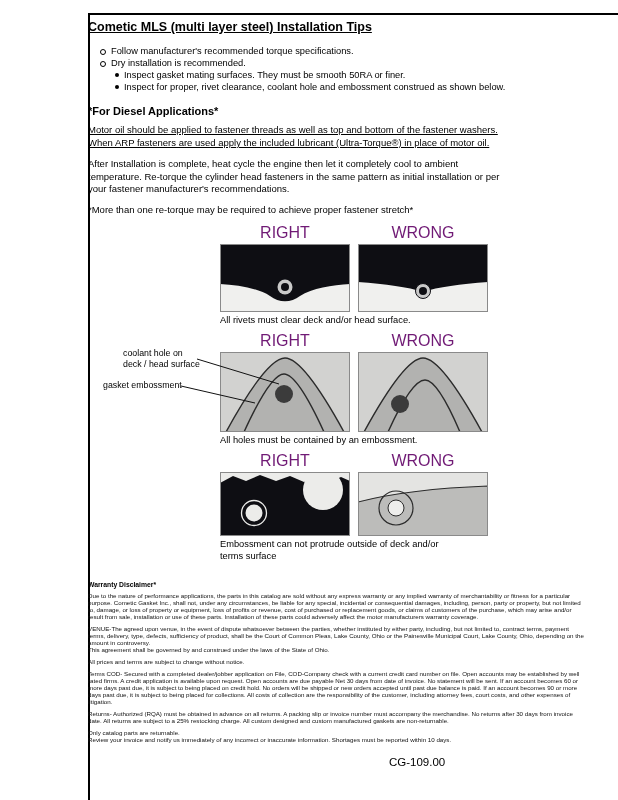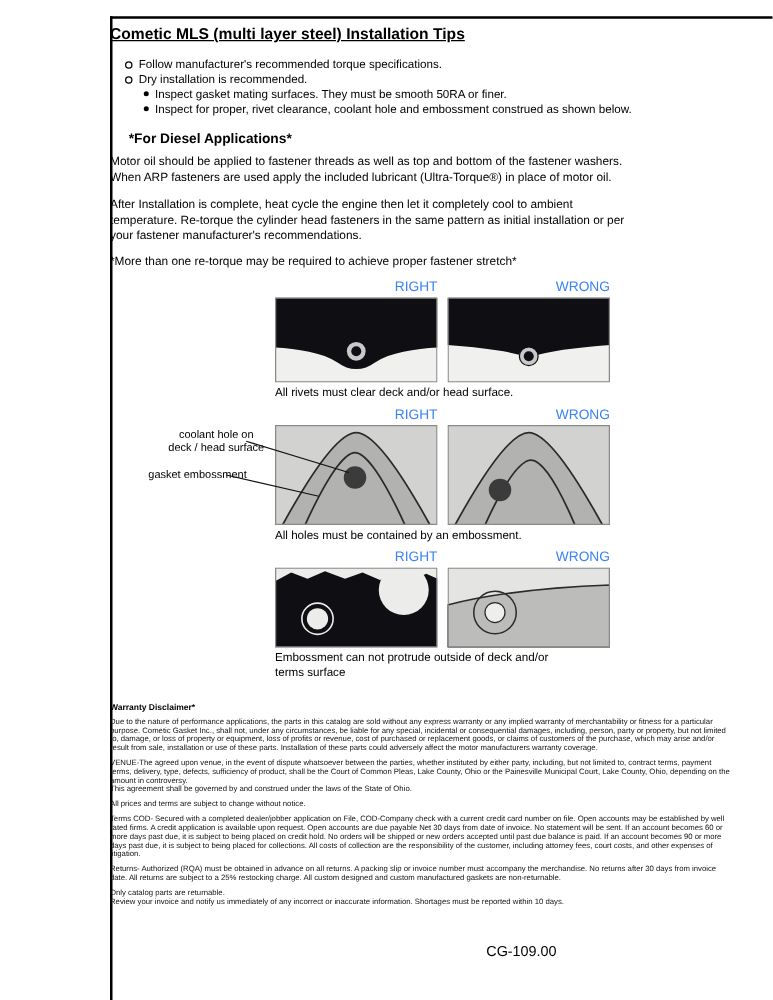--- a/index.html
+++ b/index.html
@@ -7,35 +7,35 @@
   .rule-top{position:absolute;left:88px;top:13px;width:530px;height:2px;background:#000;}
   .rule-left{position:absolute;left:88px;top:13px;width:2px;height:787px;background:#000;}
   .content{position:absolute;left:88px;top:20px;width:500px;}
   .title{font-size:12.5px;font-weight:bold;text-decoration:underline;margin:0 0 11px 0;}
   .tip-list{list-style:none;margin:12px;padding:0;font-size:9.3px;line-height:1.08;}
   .tip-list li{display:flex;align-items:flex-start;margin-bottom:2px;}
   .marker{flex:0 0 auto;margin:3px 5px 0 0;}
   .ring{width:4px;height:4px;border:1px solid #000;border-radius:50%;}
   .dot{width:4px;height:4px;background:#000;border-radius:50%;}
   li.lvl2{margin-left:15px;}
-  .diesel-heading{font-size:11px;font-weight:bold;margin:13px 0 0 15px;}
+  .diesel-heading{font-size:11px;font-weight:bold;margin:13px 0 0 0;}
   .para{font-size:9.5px;line-height:1.32;margin:7px 0 0 0;}
-  .para1{width:414px;}
+  .para1{width:414px;text-decoration:underline;}
   .para2{width:424px;margin-top:9px;}
   .note{font-size:9.5px;margin-top:8px;}
   .figures{margin:9px 0 0 132px;width:268px;}
   .fig-row{margin-bottom:7px;position:relative;}
   .fig-headers{display:flex;gap:8px;margin-bottom:2px;}
-  .fig-headers span{width:130px;text-align:right;font-size:11px;color:#3b82f6;}
+  .fig-headers span{width:130px;text-align:center;font-size:16px;color:#701a75;}
   .fig-panels{display:flex;gap:8px;}
   .panel{width:130px;}
   .panel svg{display:block;}
   .fig-caption{font-size:9.3px;margin-top:3px;}
   .cap3{width:238px;line-height:1.25;}
-  .ann{position:absolute;font-size:8.8px;line-height:1.18;color:#000;text-align:center;}
+  .ann{position:absolute;font-size:8.8px;line-height:1.18;color:#000;}
   .ann-coolant{left:-97px;top:16px;width:100px;}
   .ann-emboss{left:-117px;top:48px;width:110px;}
   .ann-lines{position:absolute;left:-122px;top:14px;pointer-events:none;}
   .disclaimer{margin-top:18px;width:497px;font-size:6.2px;line-height:1.13;color:#111;}
   .disclaimer h2{font-size:6.8px;margin:0 0 4px 0;color:#000;}
   .disclaimer p{margin:0 0 5px 0;}
   .disclaimer p.tight{margin-bottom:0;}
   .footer-code{position:absolute;left:389px;top:756px;font-size:11.5px;}
 </style>
 </head>

